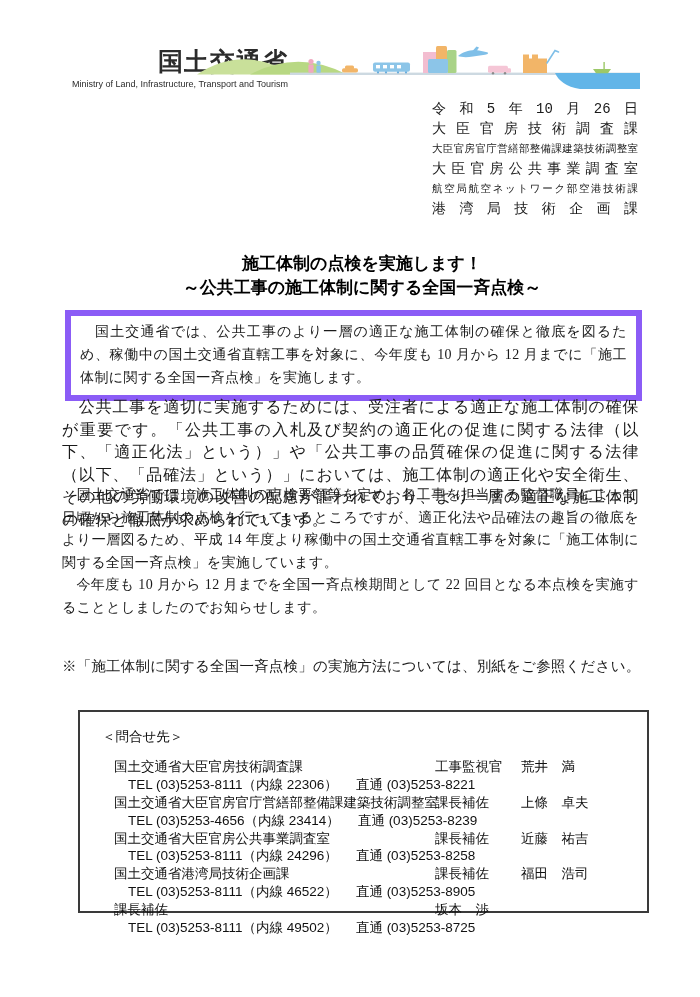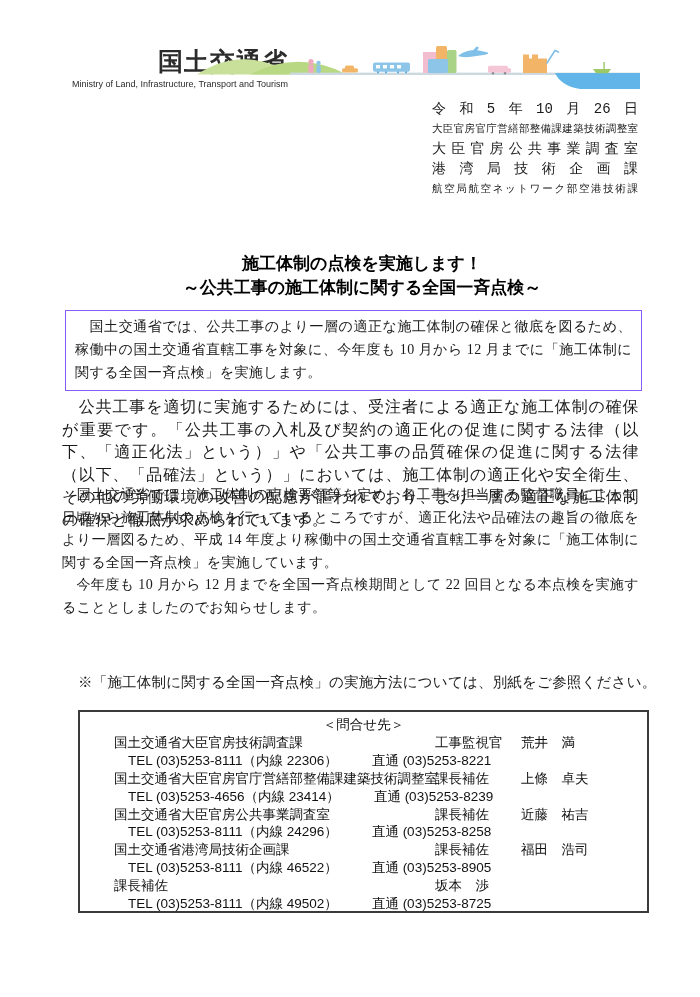--- a/index.html
+++ b/index.html
@@ -14,35 +14,35 @@
   .banner{position:absolute;left:195px;top:42px;width:445px;height:55px;}
   .header-right{position:absolute;top:99px;right:62px;width:206px;}
   .hline{text-align:justify;text-align-last:justify;line-height:20px;font-family:Liberation Mono, monospace;}
   .hline.lg{font-size:14px;}
   .hline.sm{font-size:10.5px;}
   
   .doc-title{position:absolute;left:12px;top:252px;width:700px;margin:0;text-align:center;
     font-family:"Liberation Sans","DejaVu Sans",sans-serif;font-weight:700;font-size:17px;line-height:24px;color:#000;}
   
   .summary-box{position:absolute;left:65px;top:310px;width:577px;box-sizing:border-box;
-    border:1px solid #8b5cf6;padding:4px 9px 6px 9px;}
+    border:6px solid #8b5cf6;padding:4px 9px 6px 9px;}
   .summary-box p{margin:0;font-size:14px;line-height:23px;letter-spacing:0.4px;text-align:justify;}
   
   .para{position:absolute;left:62px;width:577px;margin:0;font-size:16px;line-height:22.5px;letter-spacing:0.4px;text-align:justify;}
   .para-1{top:396px;}
   .para-group{position:absolute;left:62px;top:484px;width:577px;}
   .para-group p{margin:0;font-size:14px;line-height:22.5px;letter-spacing:0.4px;text-align:justify;}
-  .note{position:absolute;left:62px;top:656px;width:592px;margin:16px;font-size:14.5px;line-height:20px;letter-spacing:0.2px;}
+  .note{position:absolute;left:62px;top:656px;width:592px;margin:0;font-size:14.5px;line-height:20px;letter-spacing:0.2px;}
   
   .contact-box{position:absolute;left:78px;top:710px;width:571px;height:203px;box-sizing:border-box;
     border:2px solid #3a3a3a;padding:4px 10px;
     font-family:"Liberation Sans","DejaVu Sans",sans-serif;font-size:13.5px;line-height:17.9px;color:#111;}
-  .contact-heading{margin:0;text-align:center;}
+  .contact-heading{margin:12px;}
   .contact-row{display:grid;grid-template-columns:321px 86px 1fr;padding-left:24px;white-space:nowrap;}
-  .contact-tel{padding-left:38px;display:flex;gap:34px;white-space:nowrap;}
+  .contact-tel{padding-left:38px;display:flex;gap:18px;white-space:nowrap;}
 </style>
 </head>
 <body>
 
 <div class="page">
 
   <div class="logo-block">
     <div class="logo-jp">国土交通省</div>
     <div class="logo-en">Ministry of Land, Infrastructure, Transport and Tourism</div>
   </div>
@@ -98,24 +98,25 @@
     </g>
     <path d="M360,31 L445,31 L445,47 L385,47 C371,45 363.5,38.5 360,31 Z" fill="#62b5e8"></path>
     <g>
       <rect x="408.4" y="20" width="1.4" height="8" fill="#9cc868"></rect>
       <path d="M398,27 L416,27 L413,31.2 L401,31.2 Z" fill="#9cc868"></path>
     </g>
   </svg>
 
   <div class="header-right">
     <div class="hline lg">令和5年10月26日</div>
+    <div class="hline lg">大臣官房技術調査課</div>
     <div class="hline sm">大臣官房官庁営繕部整備課建築技術調整室</div>
     <div class="hline lg">大臣官房公共事業調査室</div>
+    <div class="hline sm">航空局航空ネットワーク部空港技術課</div>
     <div class="hline lg">港湾局技術企画課</div>
-    <div class="hline sm">航空局航空ネットワーク部空港技術課</div>
   </div>
 
   <h1 class="doc-title">
     <span>施工体制の点検を実施します！</span><br>
     <span>～公共工事の施工体制に関する全国一斉点検～</span>
   </h1>
 
   <div class="summary-box">
     <p>　国土交通省では、公共工事のより一層の適正な施工体制の確保と徹底を図るため、稼働中の国土交通省直轄工事を対象に、今年度も 10 月から 12 月までに「施工体制に関する全国一斉点検」を実施します。</p>
   </div>

